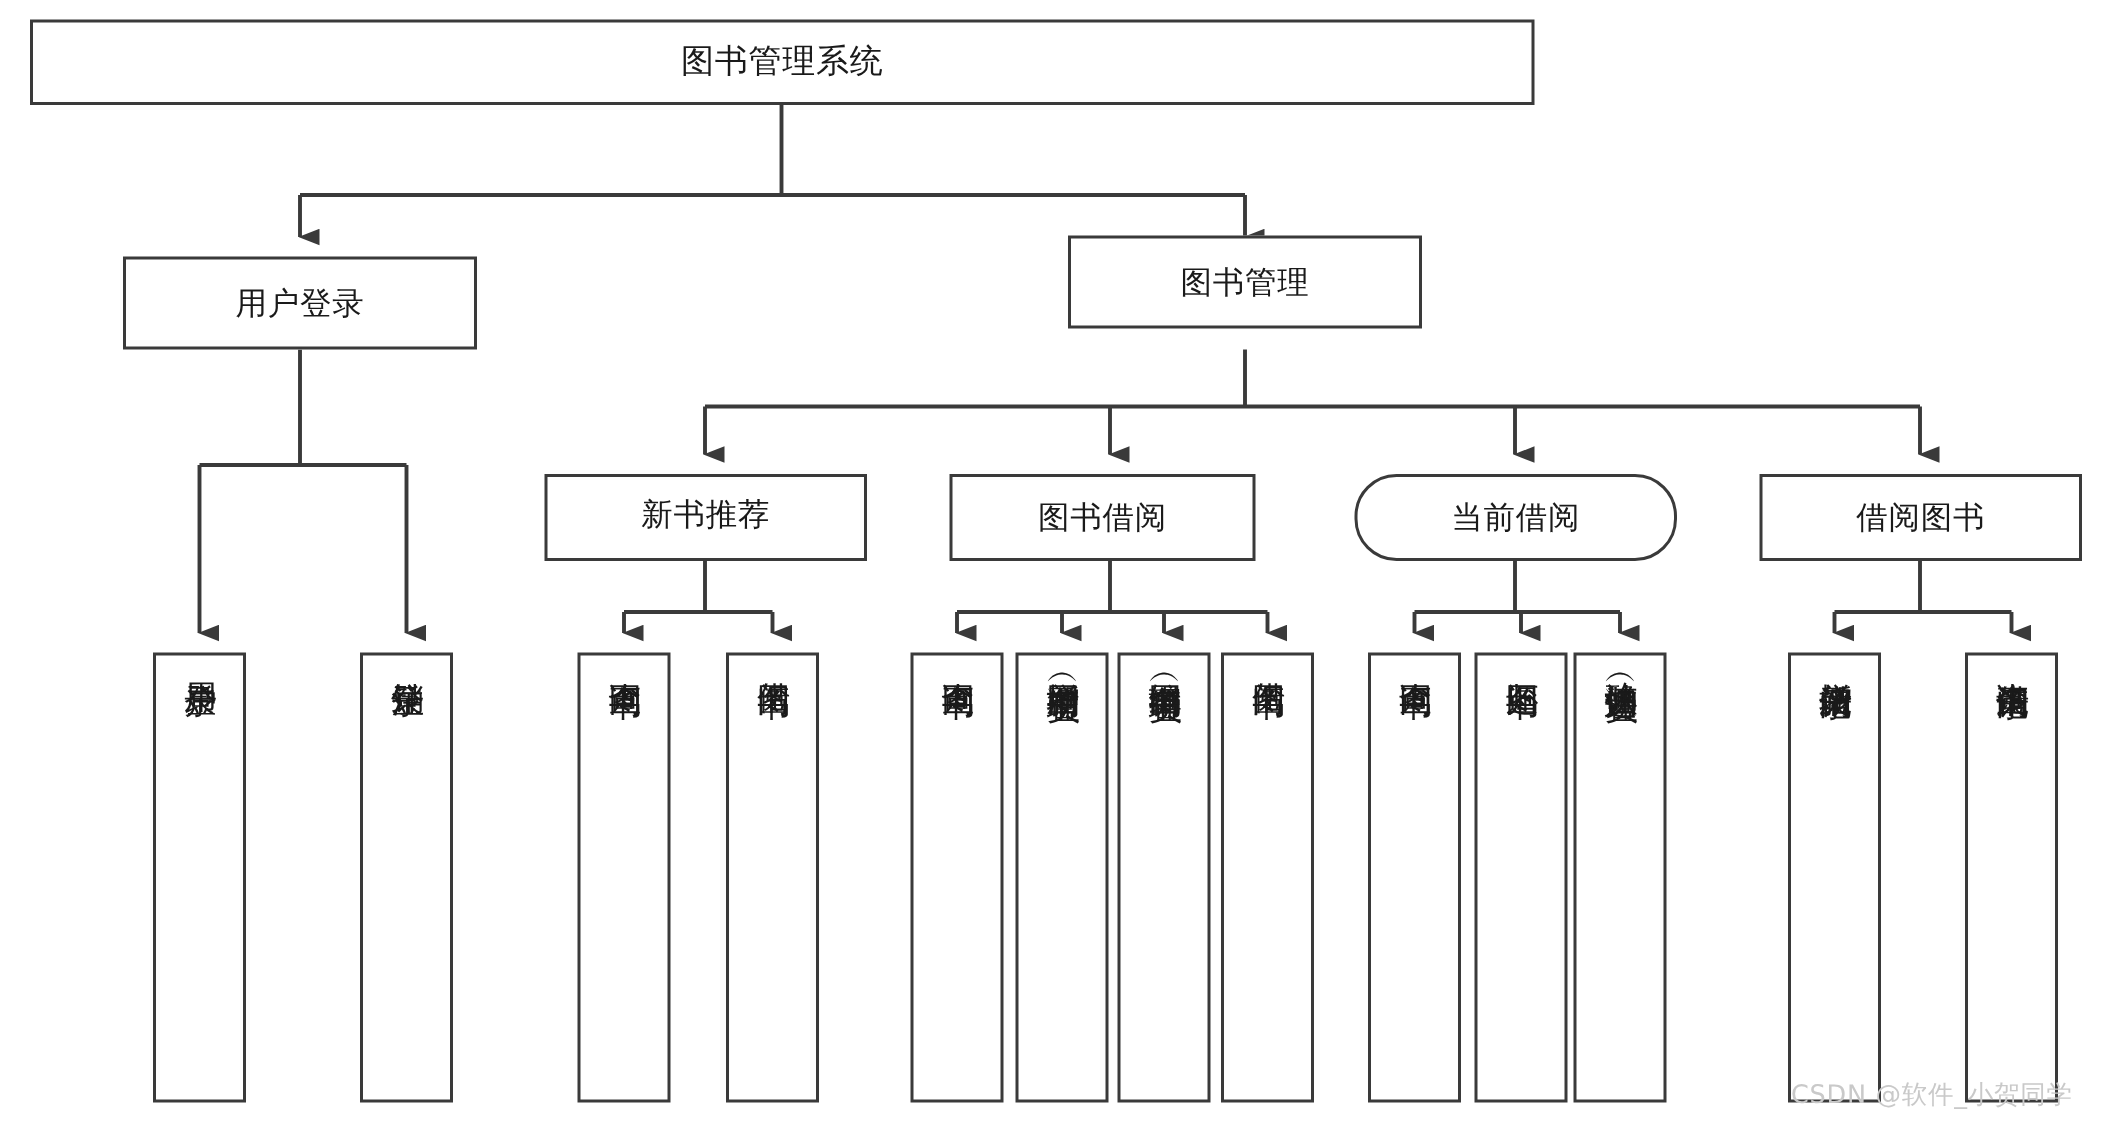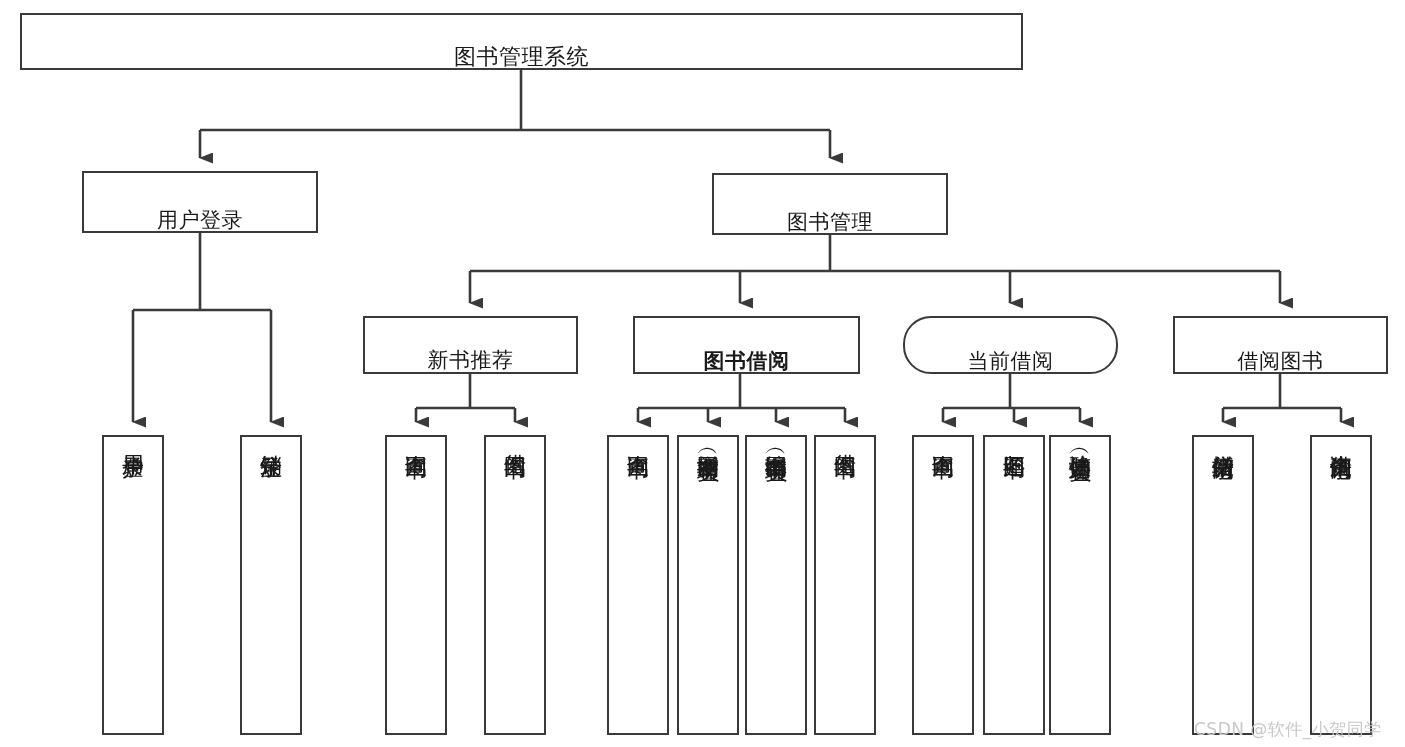--- a/index.html
+++ b/index.html
@@ -25,21 +25,21 @@
     width: 1405px;
     height: 747px;
     pointer-events: none;
   }
   .node {
     position: absolute;
     box-sizing: border-box;
     border: 2px solid #3a3a3a;
     background: #ffffff;
     display: flex;
-    align-items: flex-end;
+    align-items: center;
     justify-content: center;
     color: #1a1a1a;
   }
   .node .label {
     display: block;
     text-align: center;
     letter-spacing: 0.5px;
     white-space: nowrap;
   }
   
@@ -129,28 +129,28 @@
     </g>
   </svg>
 
   <div class="node h root" style="left: 20px; top: 13px; width: 1003px; height: 57px;">
     <span class="label">图书管理系统</span>
   </div>
 
   <div class="node h" style="left: 82px; top: 171px; width: 236px; height: 62px;">
     <span class="label">用户登录</span>
   </div>
-  <div class="node h" style="left: 712px; top: 173px; width: 236px; height: 62px;">
+  <div class="node h" style="left: 712px; top: 157px; width: 236px; height: 62px;">
     <span class="label">图书管理</span>
   </div>
 
   <div class="node h" style="left: 363px; top: 316px; width: 215px; height: 58px; font-family: Liberation Mono, monospace;">
     <span class="label">新书推荐</span>
   </div>
-  <div class="node h" style="left: 633px; top: 316px; width: 227px; height: 58px; font-weight: bold;">
+  <div class="node h" style="left: 633px; top: 316px; width: 204px; height: 58px;">
     <span class="label">图书借阅</span>
   </div>
   <div class="node h" style="left: 903px; top: 316px; width: 215px; height: 58px; border-radius: 28px;">
     <span class="label">当前借阅</span>
   </div>
   <div class="node h" style="left: 1173px; top: 316px; width: 215px; height: 58px;">
     <span class="label">借阅图书</span>
   </div>
 
   <div id="leaf-layer">

